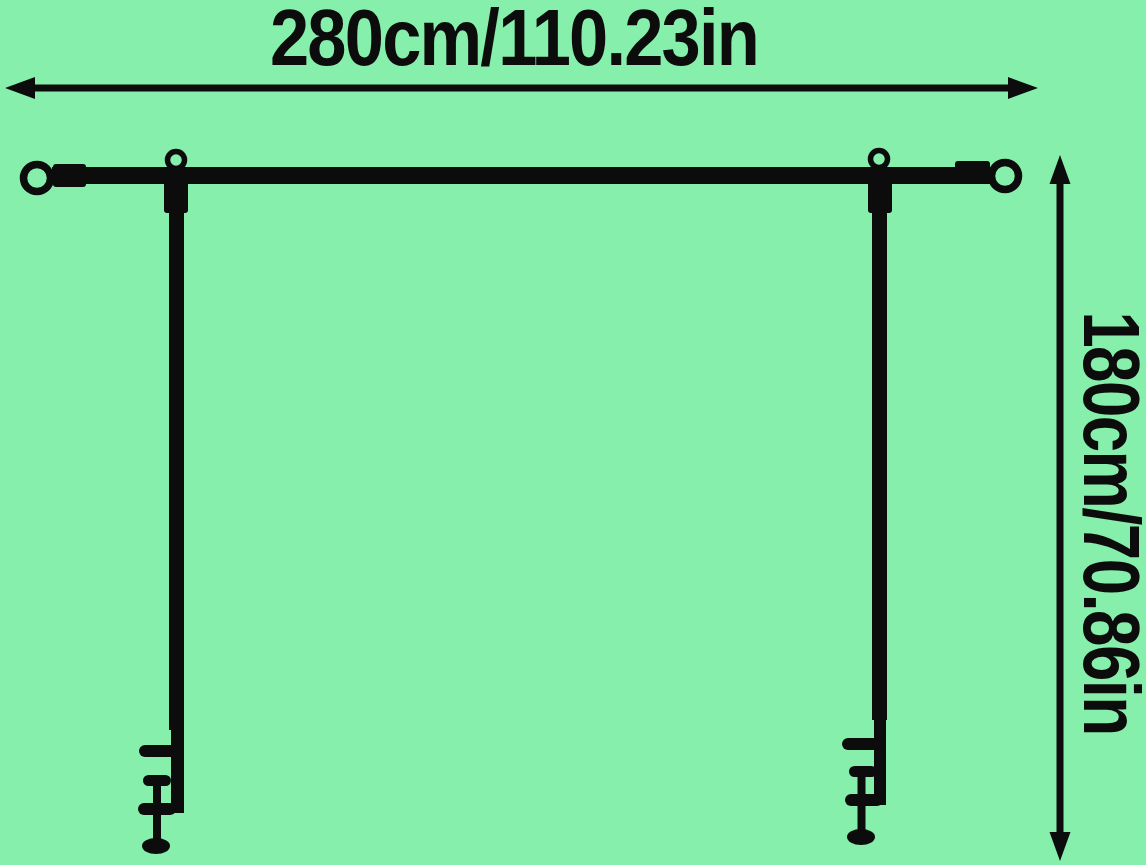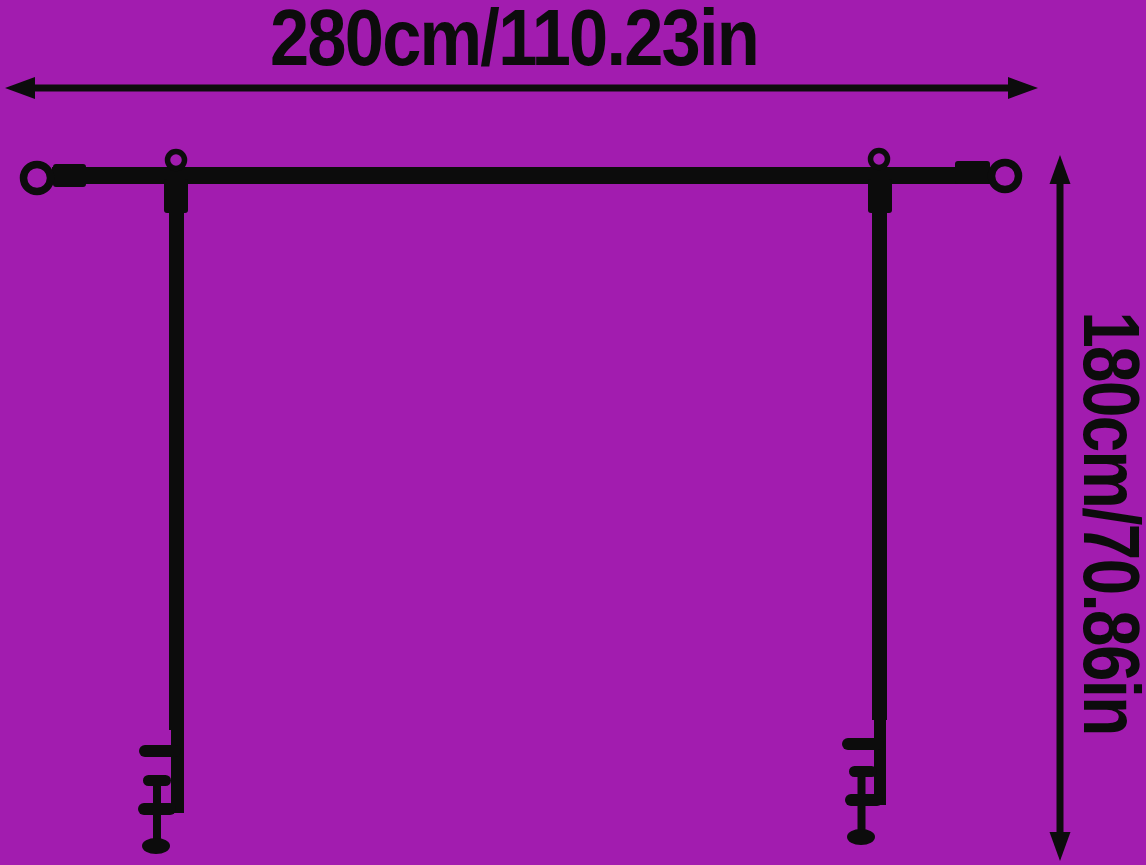--- a/index.html
+++ b/index.html
@@ -4,21 +4,21 @@
 <style>
   html, body {
     margin: 0;
     padding: 0;
     background: #ffffff;
   }
   .stage {
     position: relative;
     width: 1146px;
     height: 865px;
-    background: #a21caf;
+    background: #86efac;
     overflow: hidden;
     font-family: "Liberation Sans", "DejaVu Sans", sans-serif;
   }
   .stage svg { display: block; }
   .dim-text {
     font-family: "Liberation Sans", "DejaVu Sans", sans-serif;
     font-weight: 700;
     letter-spacing: -2px;
   }
 </style>

